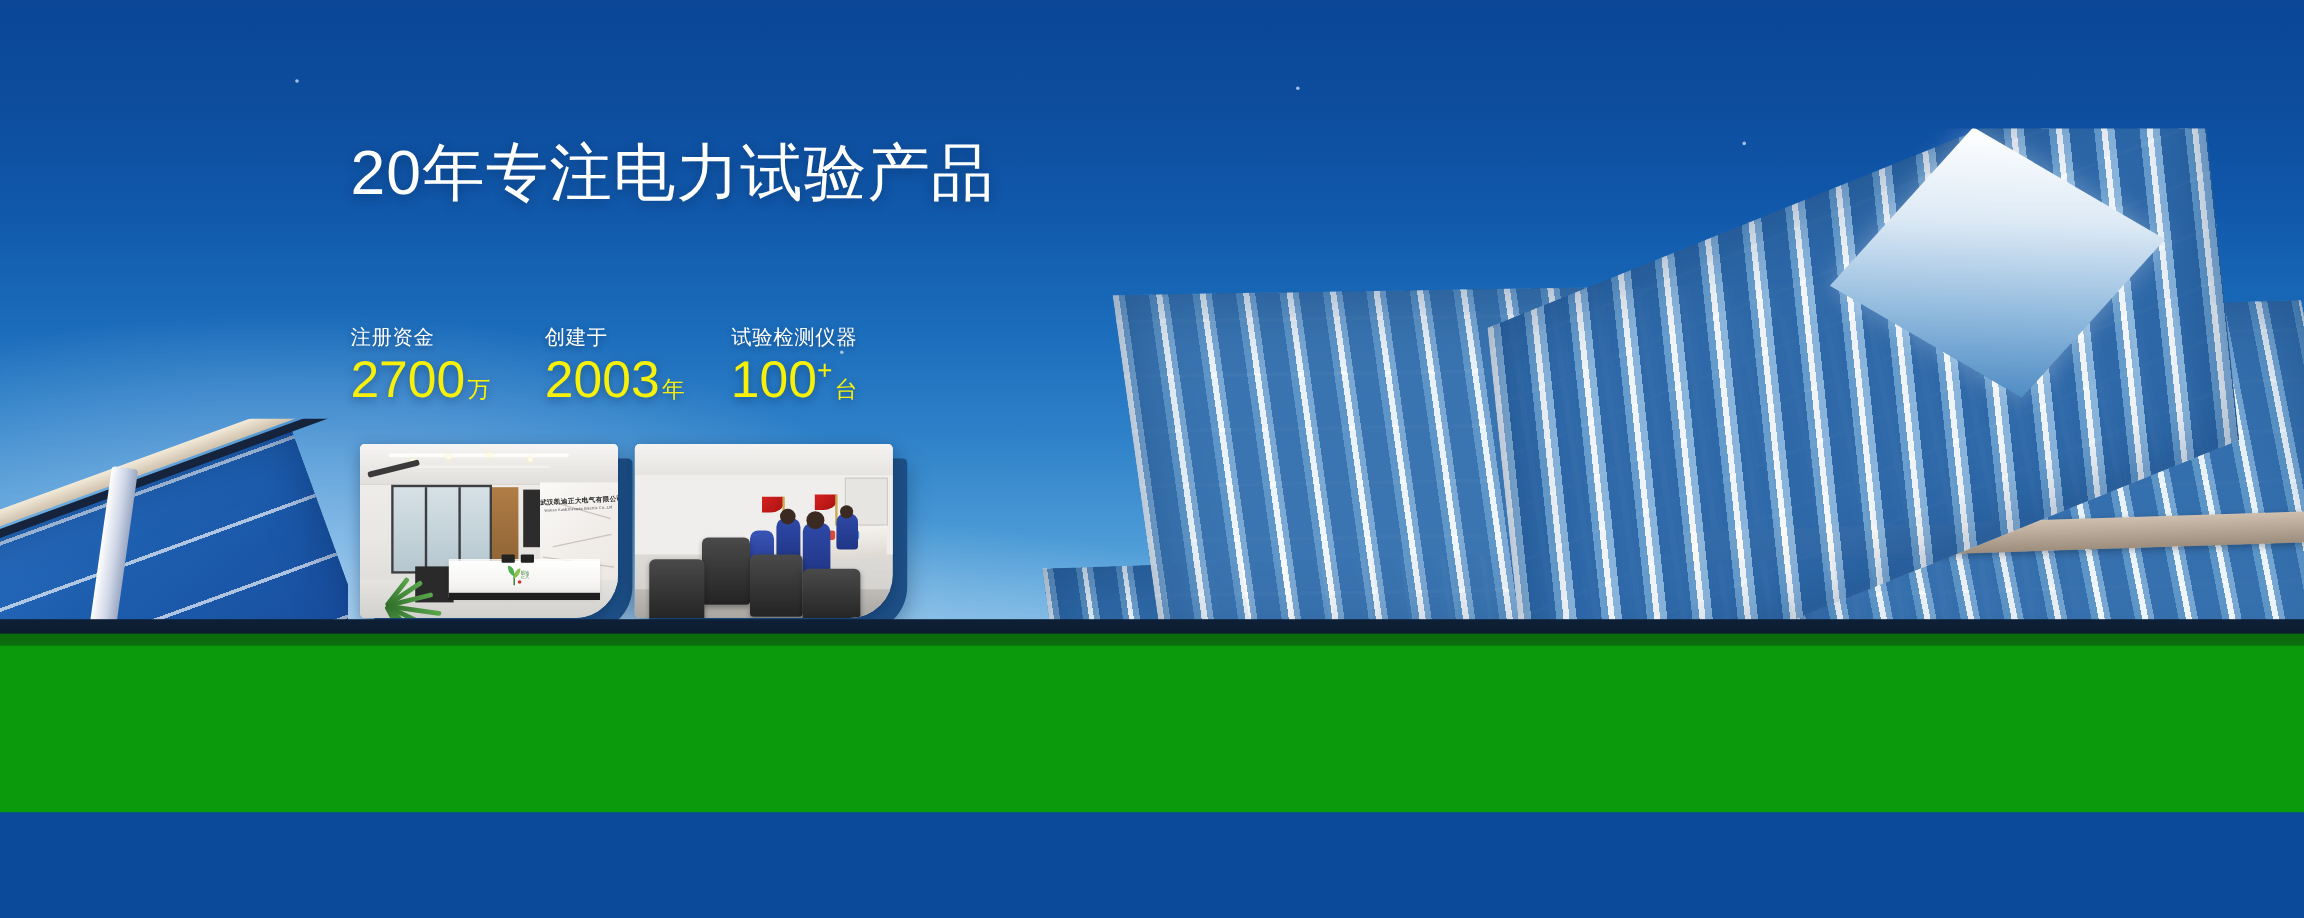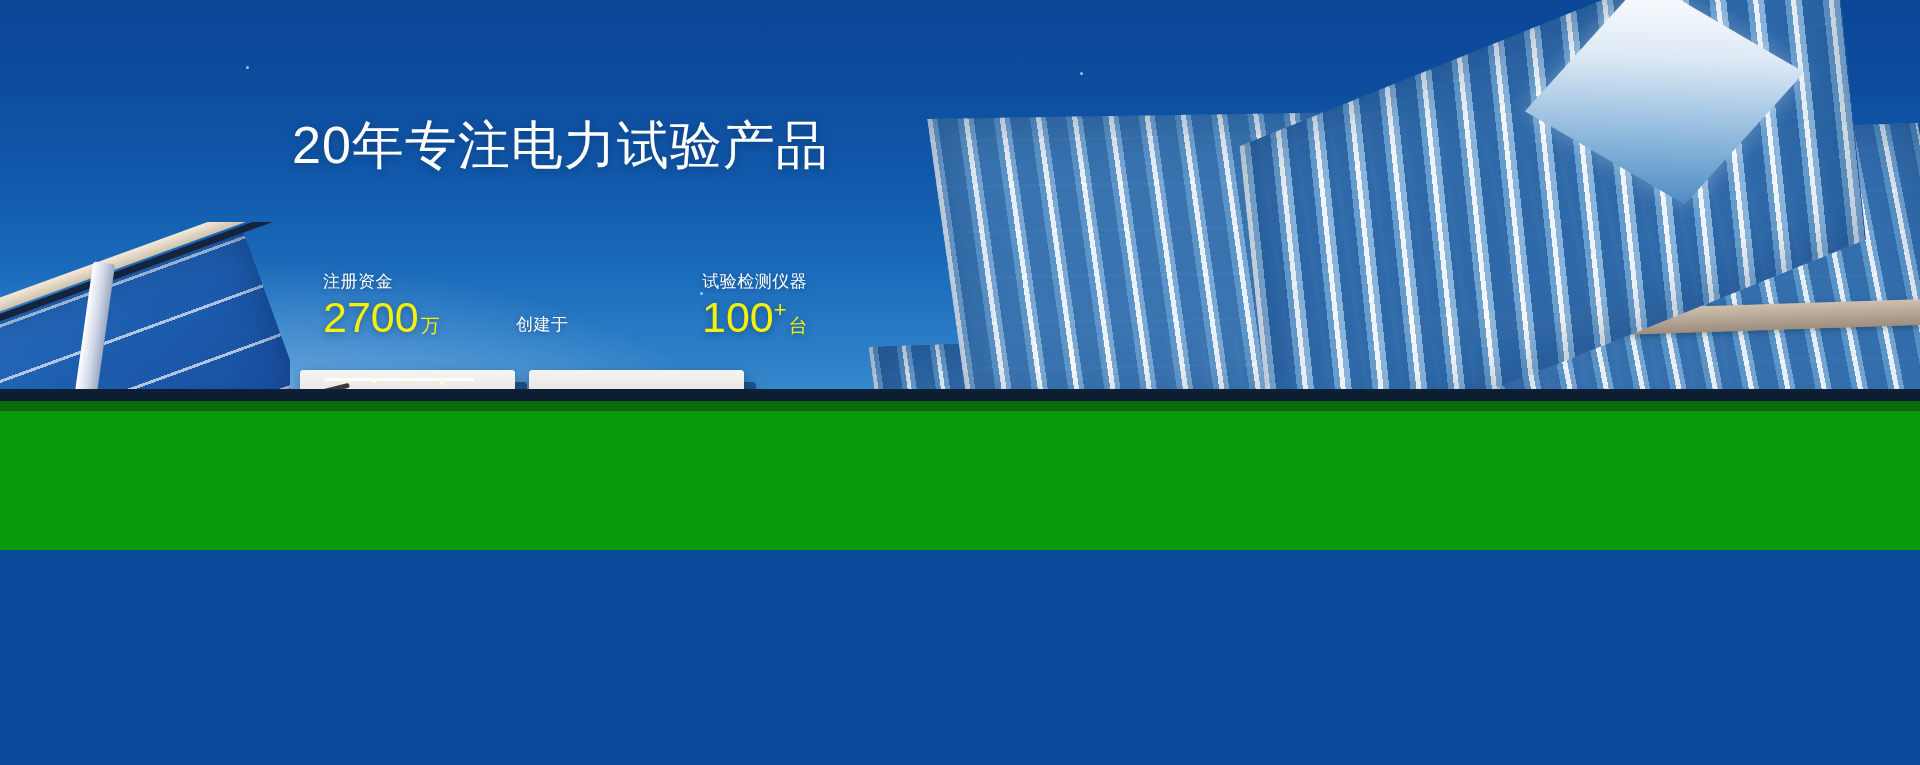--- a/index.html
+++ b/index.html
@@ -5,21 +5,21 @@
   * { margin:0; padding:0; box-sizing:border-box; }
   html, body {
     width:1920px; height:765px;
     overflow:hidden;
     background:#0b4a9b;
     font-family:"Liberation Sans","DejaVu Sans",sans-serif;
   }
 
   #banner {
     position:relative;
-    width:1920px; height:550px;
+    width:1920px; height:677px;
     overflow:hidden;
   }
 
   
   .sky {
     position:absolute; left:0; top:0; width:1920px; height:640px;
     background:
       radial-gradient(ellipse 900px 420px at 240px 520px, rgba(168,206,240,.85) 0%, rgba(168,206,240,0) 62%),
       radial-gradient(ellipse 1100px 500px at 1500px 620px, rgba(150,196,235,.55) 0%, rgba(150,196,235,0) 60%),
       linear-gradient(180deg,
@@ -162,21 +162,21 @@
     text-shadow:0 2px 10px rgba(4,30,70,.42);
     white-space:nowrap;
   }
   .headline .ln { display:block; }
 
   
   .stats {
     position:absolute; left:292px; top:270px;
     display:flex; align-items:flex-end; gap:0;
   }
-  .stat { position:relative;margin-left:31px; }
+  .stat { position:relative; }
   .stat.s1 { width:162px; }
   .stat.s2 { width:155px; }
   .stat.s3 { width:auto;text-align:center; }
   .stat .cap {
     color:#ffffff; font-size:17px; letter-spacing:.5px;
     margin-bottom:3px; text-shadow:0 1px 5px rgba(4,30,70,.45);
     white-space:nowrap;
   }
   .stat .val {
     color:#f7f008; font-weight:400;
@@ -315,20 +315,21 @@
     <span class="ln">20年专注电力试验产品</span>
   </div>
 
   <div class="stats">
     <div class="stat s1">
       <div class="cap">注册资金</div>
       <div class="val"><span>2700</span><span class="unit">万</span></div>
     </div>
     <div class="stat s2">
       <div class="cap">创建于</div>
+      <div class="val"><span>2003</span><span class="unit">年</span></div>
     </div>
     <div class="stat s3">
       <div class="cap">试验检测仪器</div>
       <div class="val"><span>100</span><span class="sup">+</span><span class="unit">台</span></div>
     </div>
   </div>
 
   <div class="cards">
 
     <div class="card">

